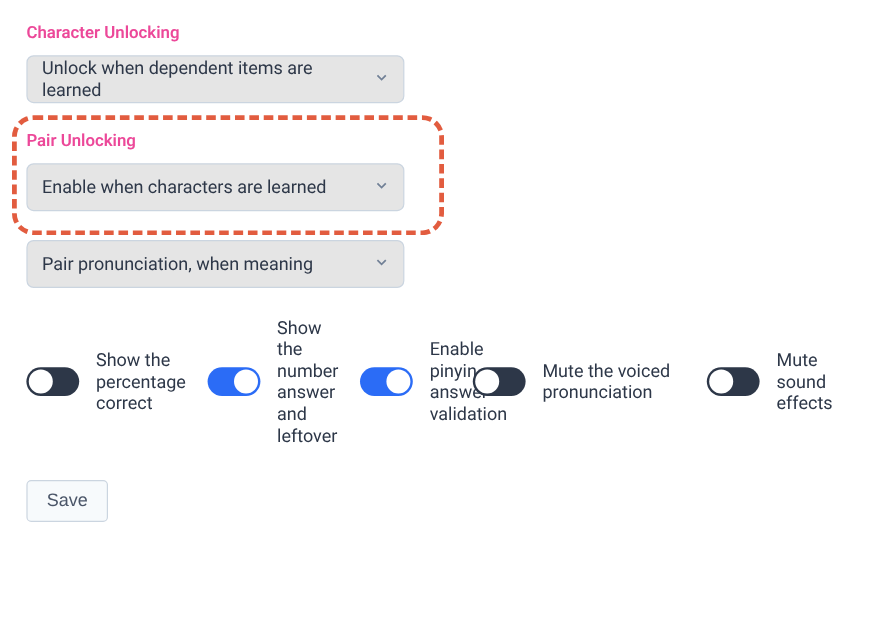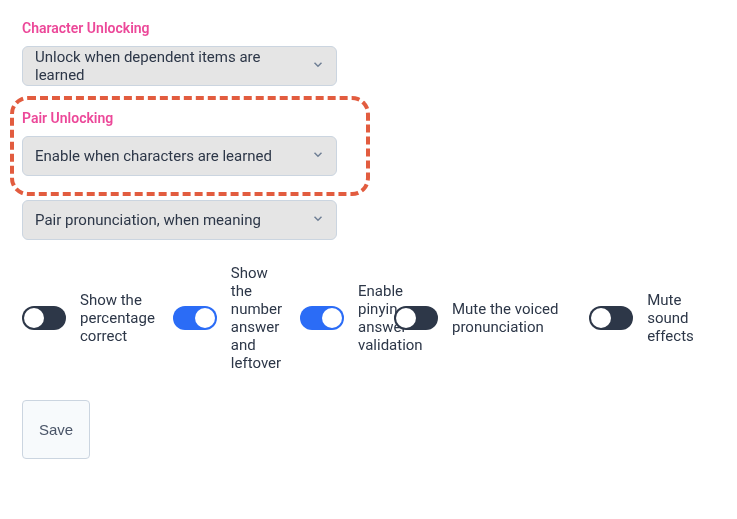--- a/index.html
+++ b/index.html
@@ -98,21 +98,21 @@
     .toggle-label {
       font-size: 15px;
       color: #2d3748;
     }
     .save-btn {
       margin-top: 28px;
       border: 1px solid #cbd5e0;
       background: #f7fafc;
       color: #4a5568;
       font-size: 15px;
-      padding: 20px 16px;
+      padding: 8px 16px;
       border-radius: 4px;
       cursor: pointer;
     }
   </style>
 </head>
 <body>
 
 
 
 

